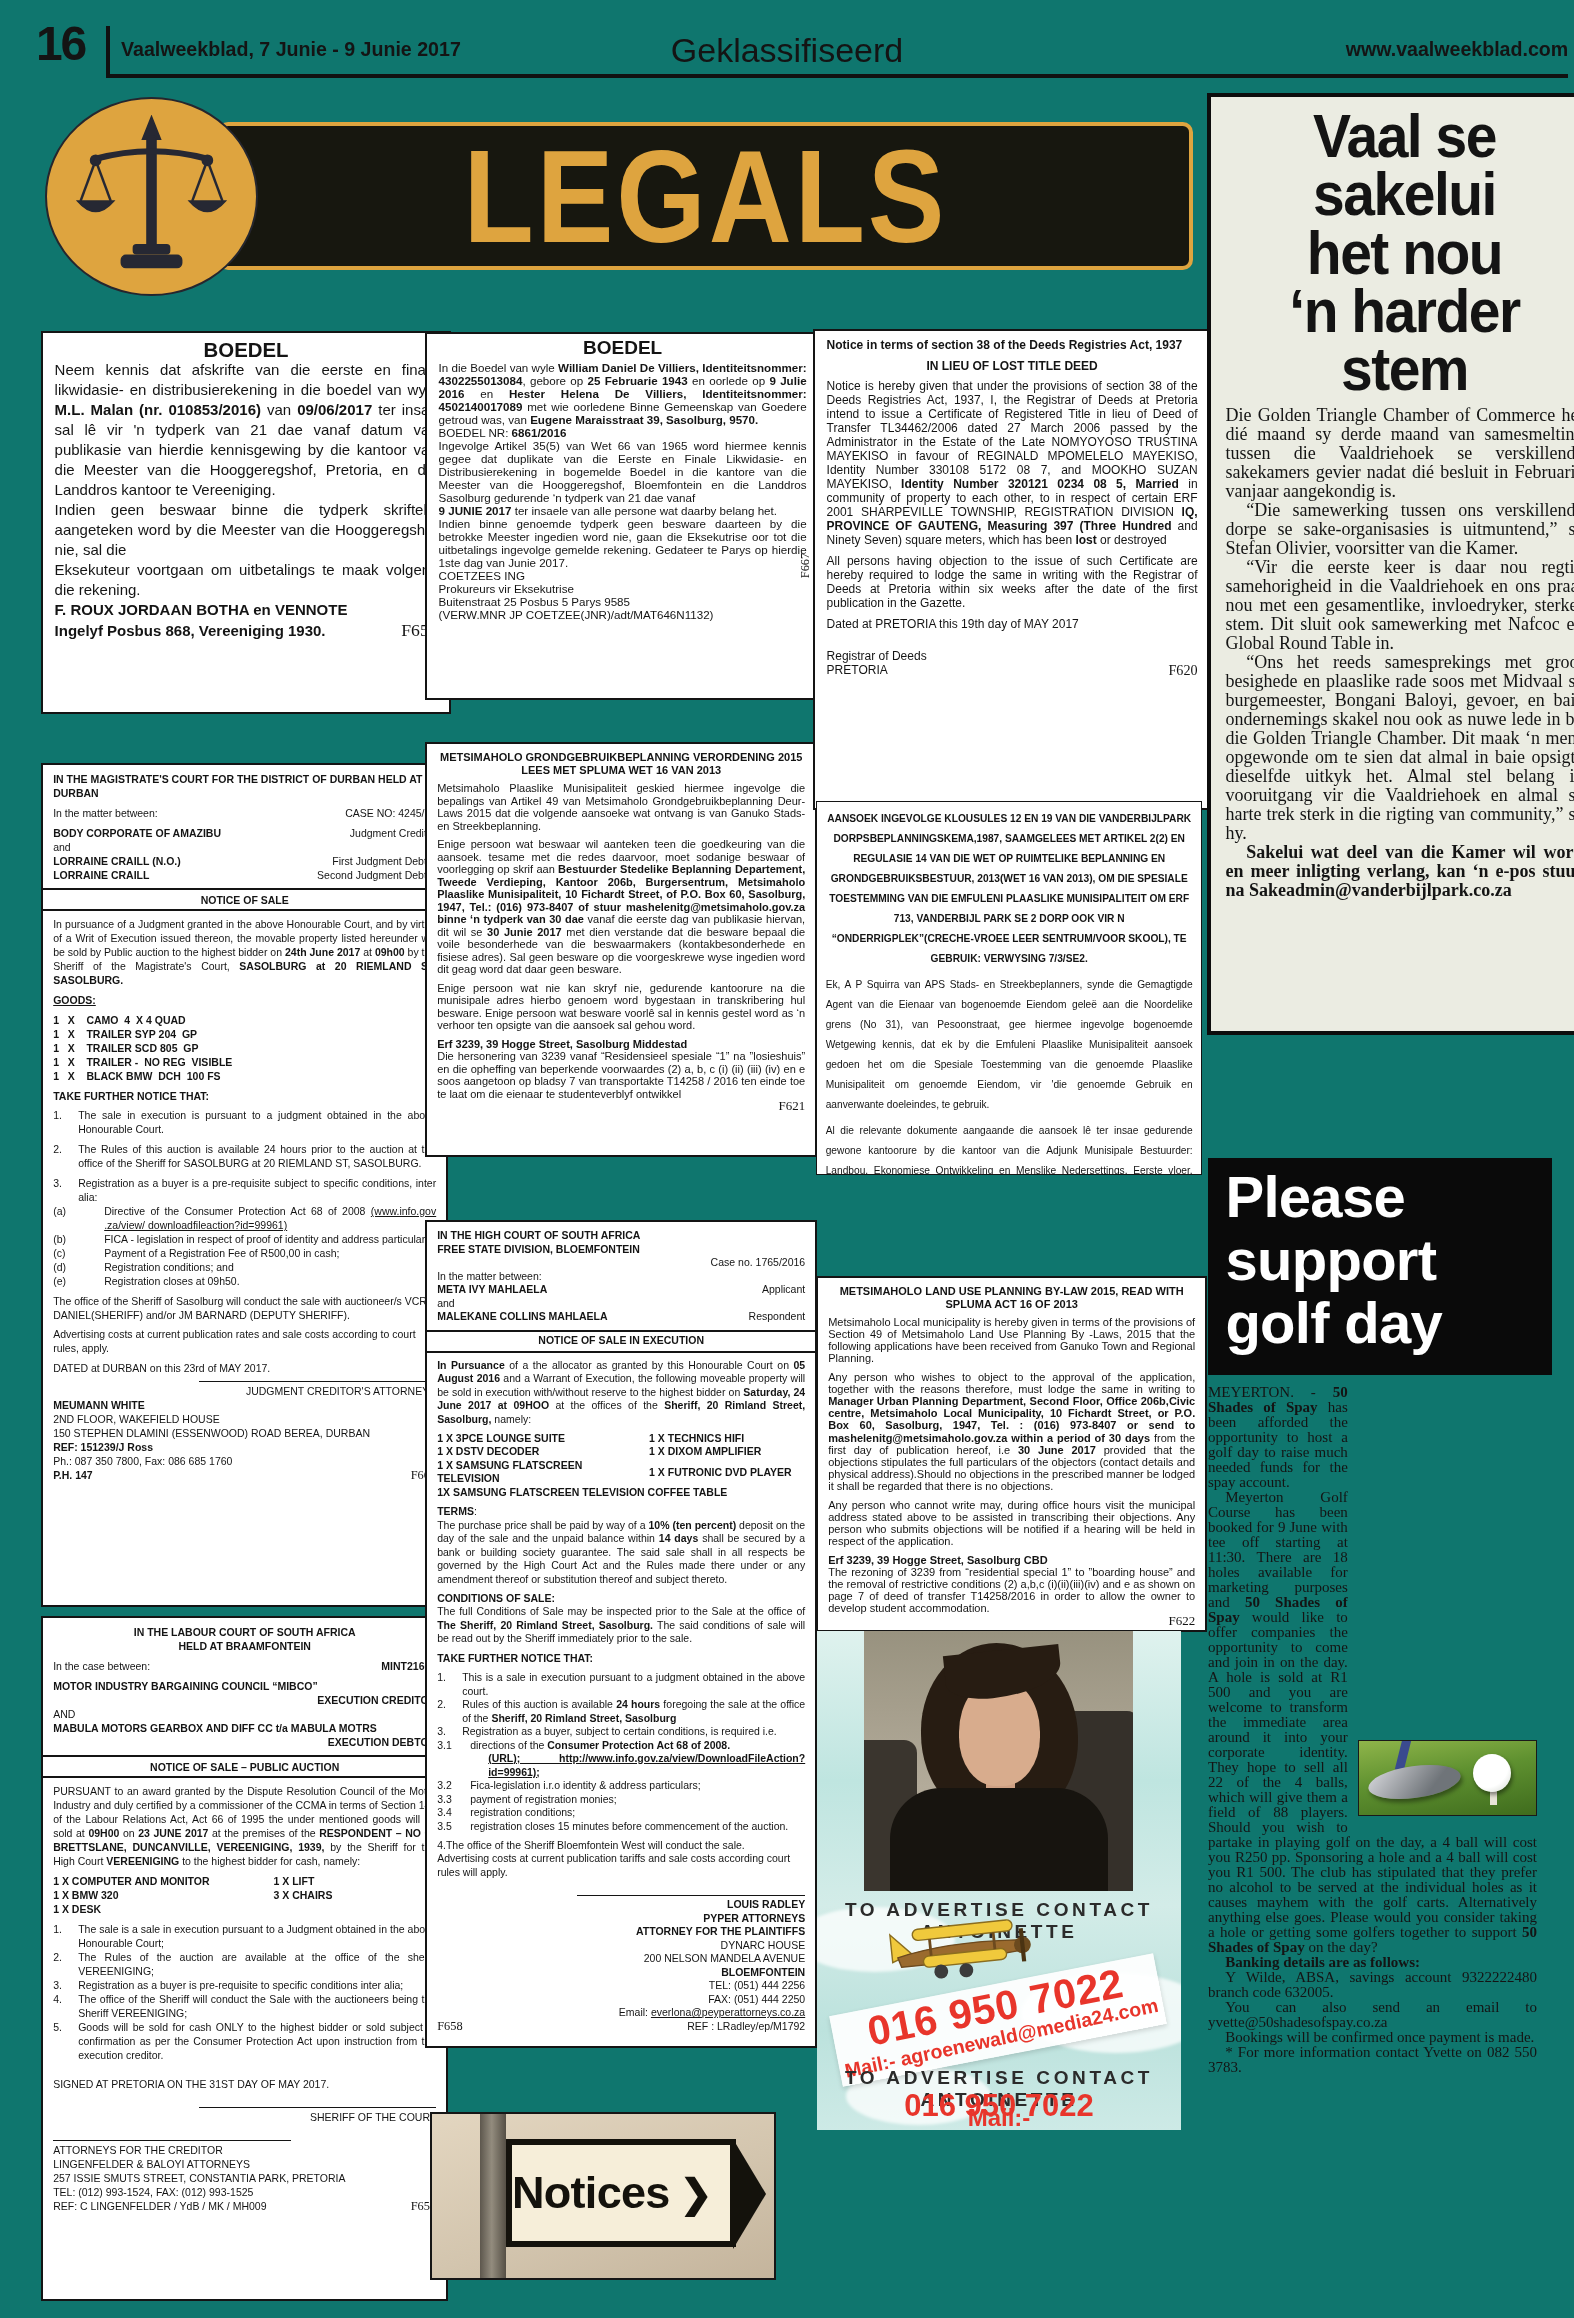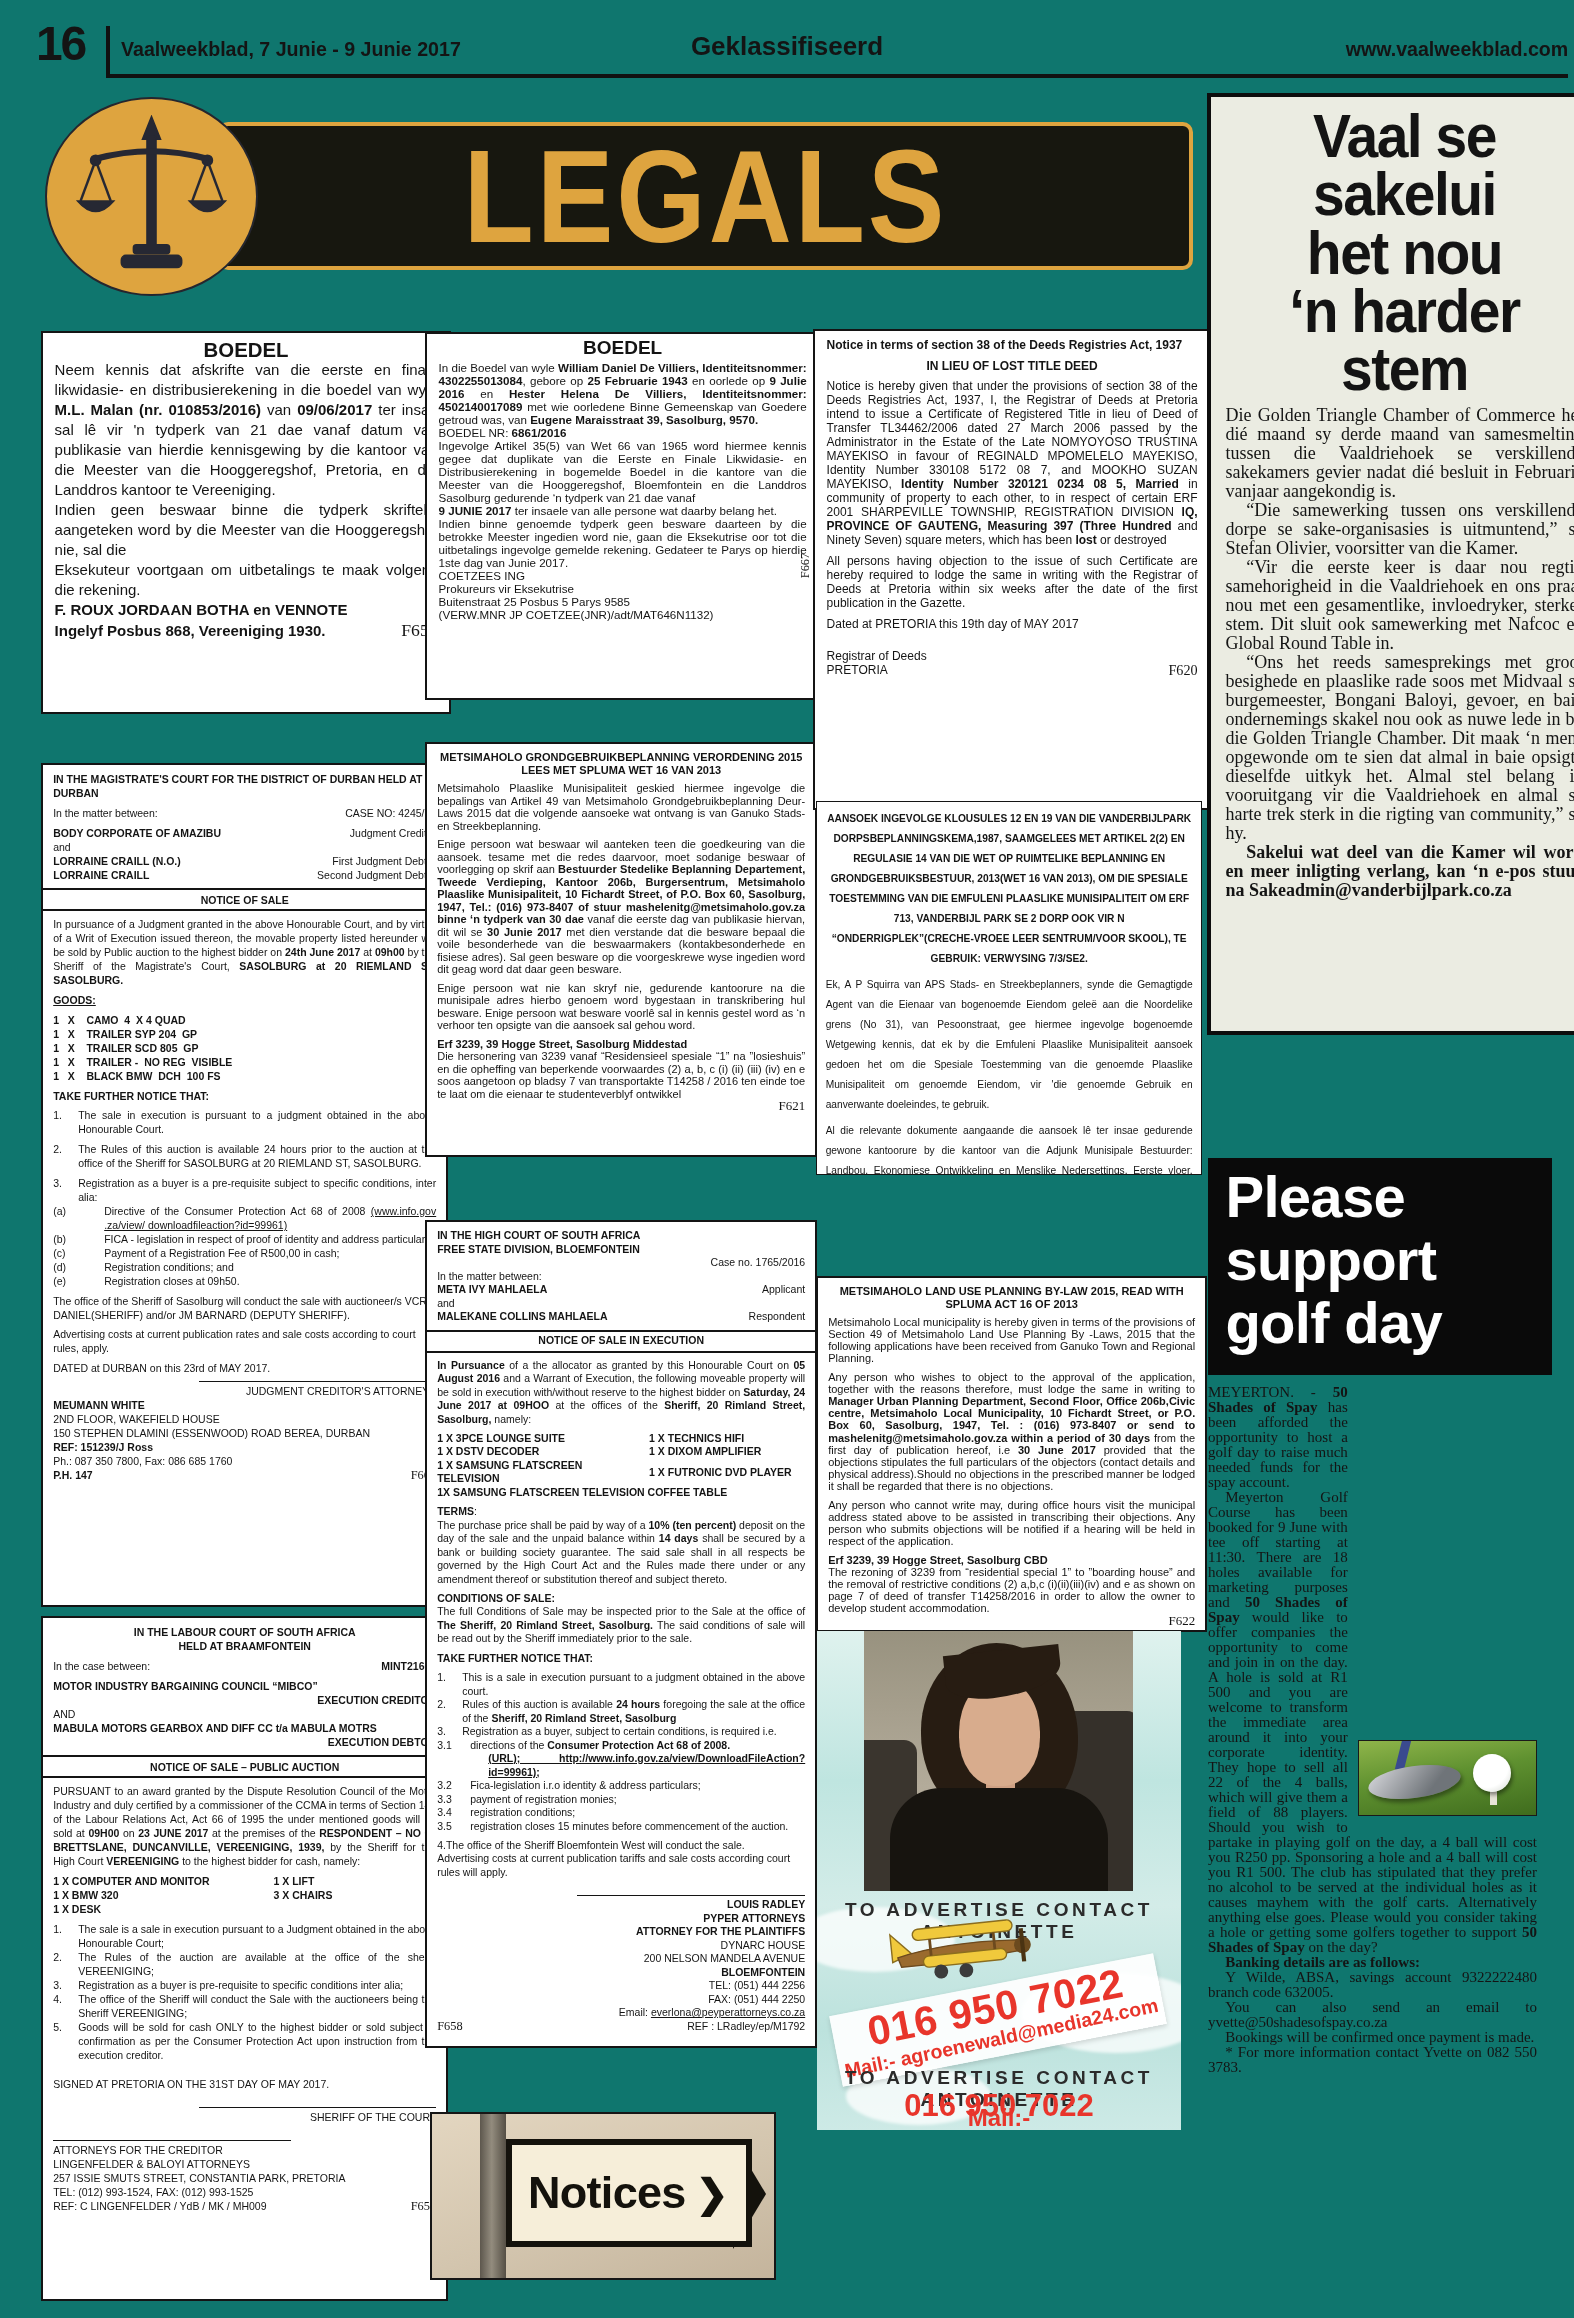--- a/index.html
+++ b/index.html
@@ -2,21 +2,21 @@
 <html style="font-size:11.6px"><head>
 <meta charset="utf-8">
 <style>
   html,body{margin:0;padding:0;background:#888;}
   .page{position:relative;width:1574px;height:2319px;background:#0f766e;
     font-family:"Liberation Sans",sans-serif;color:#141414;overflow:hidden;}
   
   .page-num{position:absolute;left:36px;top:16px;font-size:48px;font-weight:bold;letter-spacing:-2.2px;}
   .head-vline{position:absolute;left:106px;top:26px;width:3.6px;height:52px;background:#111;}
   .masthead{position:absolute;left:121px;top:38px;font-size:19.6px;font-weight:bold;}
-  .section-head{position:absolute;left:50%;transform:translateX(-50%);top:30.5px;font-size:26px;font-weight:bold;}
+  .section-head{position:absolute;left:50%;transform:translateX(-50%);top:30.5px;font-size:34px;font-weight:normal;}
   .website{position:absolute;right:5.8px;top:38px;font-size:19.6px;font-weight:bold;}
   .head-rule{position:absolute;left:106px;top:74px;width:1462px;height:3.6px;background:#111;}
   
   .legals-rect{position:absolute;left:218px;top:122px;width:967px;height:140px;background:#17170f;
     border:4.4px solid #DEA43F;border-radius:10.2px;display:flex;align-items:center;justify-content:center;}
   .legals-text{color:#DEA43F;font-weight:bold;font-size:115px;letter-spacing:2.9px;transform:scaleY(1.14);line-height:1;}
   .legals-oval{position:absolute;left:45px;top:97px;width:209px;height:195px;background:#DEA43F;
     border:2.2px solid #25262e;border-radius:50%;display:flex;align-items:center;justify-content:center;z-index:2;}
   
   .notice{position:absolute;background:#fff;border:2.9px solid #141414;padding:7.3px var(--pad,10.2px);
@@ -89,21 +89,21 @@
   .ad-ribbon .ph{color:#e8352b;font-weight:bold;font-size:41px;line-height:39px;letter-spacing:0.7px;}
   .ad-ribbon .ml{color:#e8352b;font-weight:bold;font-size:19.6px;transform:rotate(-1deg);}
   .ad-phone{position:absolute;width:100%;text-align:center;color:#e8352b;font-weight:bold;font-size:31px;}
   .ad-mail{position:absolute;width:100%;text-align:center;color:#e8352b;font-weight:bold;font-size:24px;}
   
   .notices-img{position:absolute;left:430px;top:2112px;width:342px;height:164px;border:2.2px solid #161616;
     background:linear-gradient(160deg,#e3d6c0 0%,#d3c5ae 55%,#c4b49c 100%);overflow:hidden;}
   .np-pole{position:absolute;left:48px;top:0;width:26px;height:164px;
     background:linear-gradient(90deg,#5d574d,#938c7e 45%,#554f45);}
   .np-sign{position:absolute;left:74px;top:25px;width:218px;height:96px;background:#f6eed9;
-    border:6.5px solid #14120c;display:flex;align-items:center;padding-left:16px;}
+    border:6.5px solid #14120c;display:flex;align-items:center;}
   .np-text{font-size:45px;font-weight:bold;color:#14120c;letter-spacing:-0.7px;}
   .np-arrow{position:absolute;left:301px;top:25px;width:0;height:0;border-top:55px solid transparent;
     border-bottom:55px solid transparent;border-left:33px solid #14120c;}
   .np-chev{font-size:39px;font-weight:bold;color:#14120c;margin-left:10.2px;}
 </style>
 </head>
 <body>
 
 <div class="page">
 

